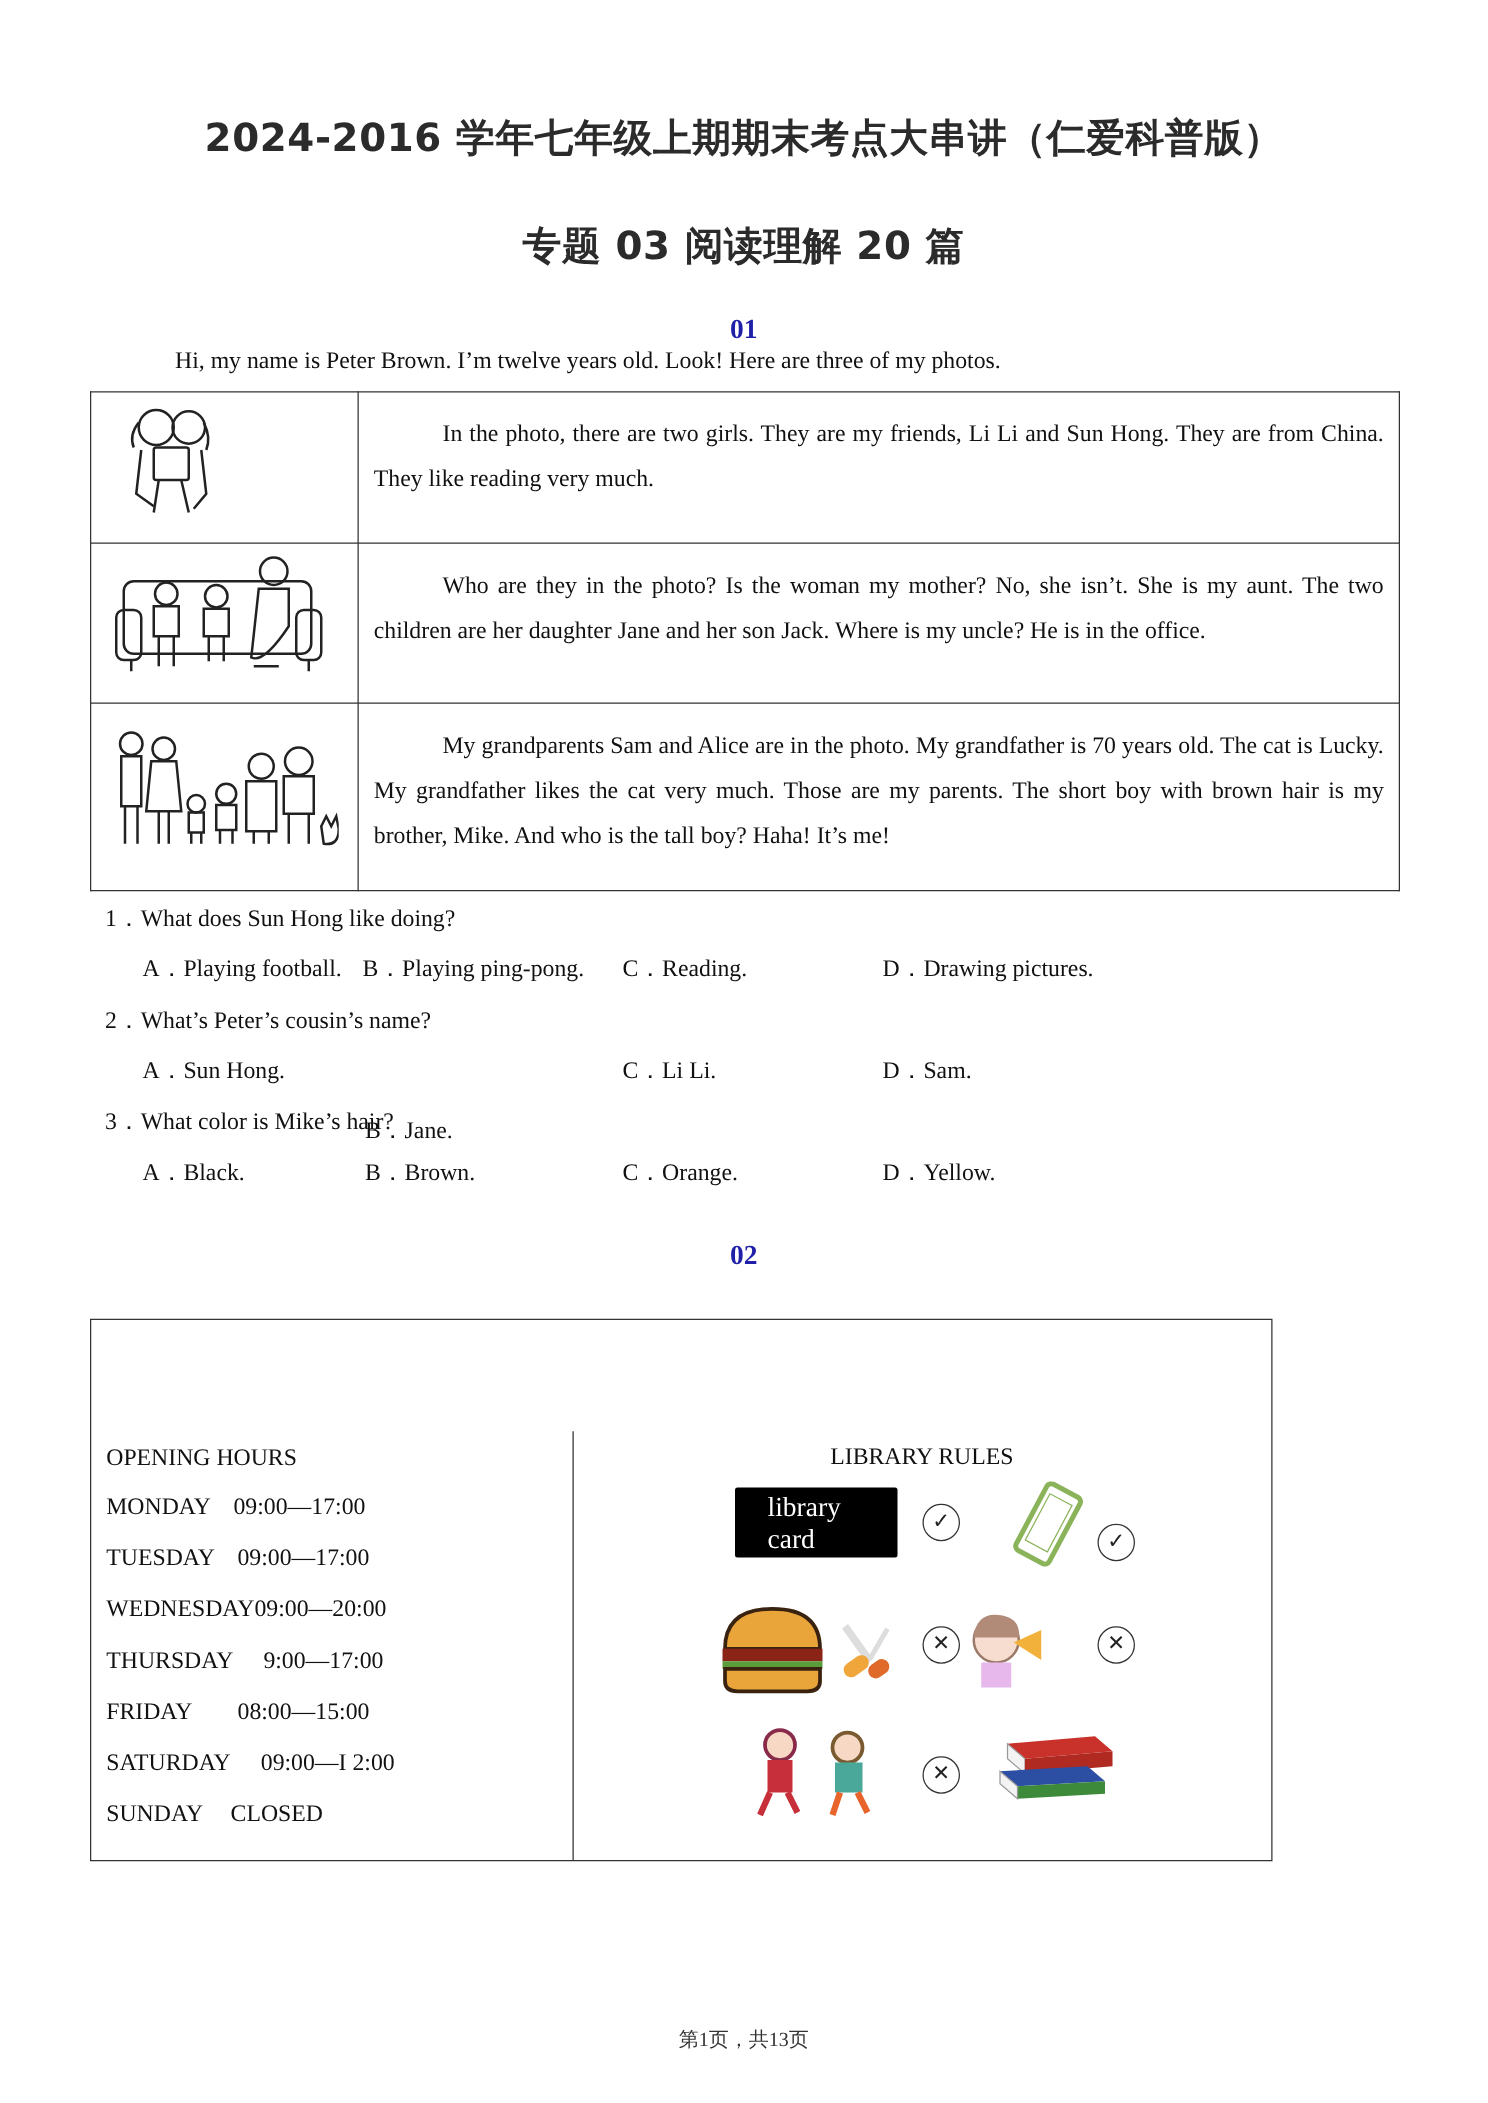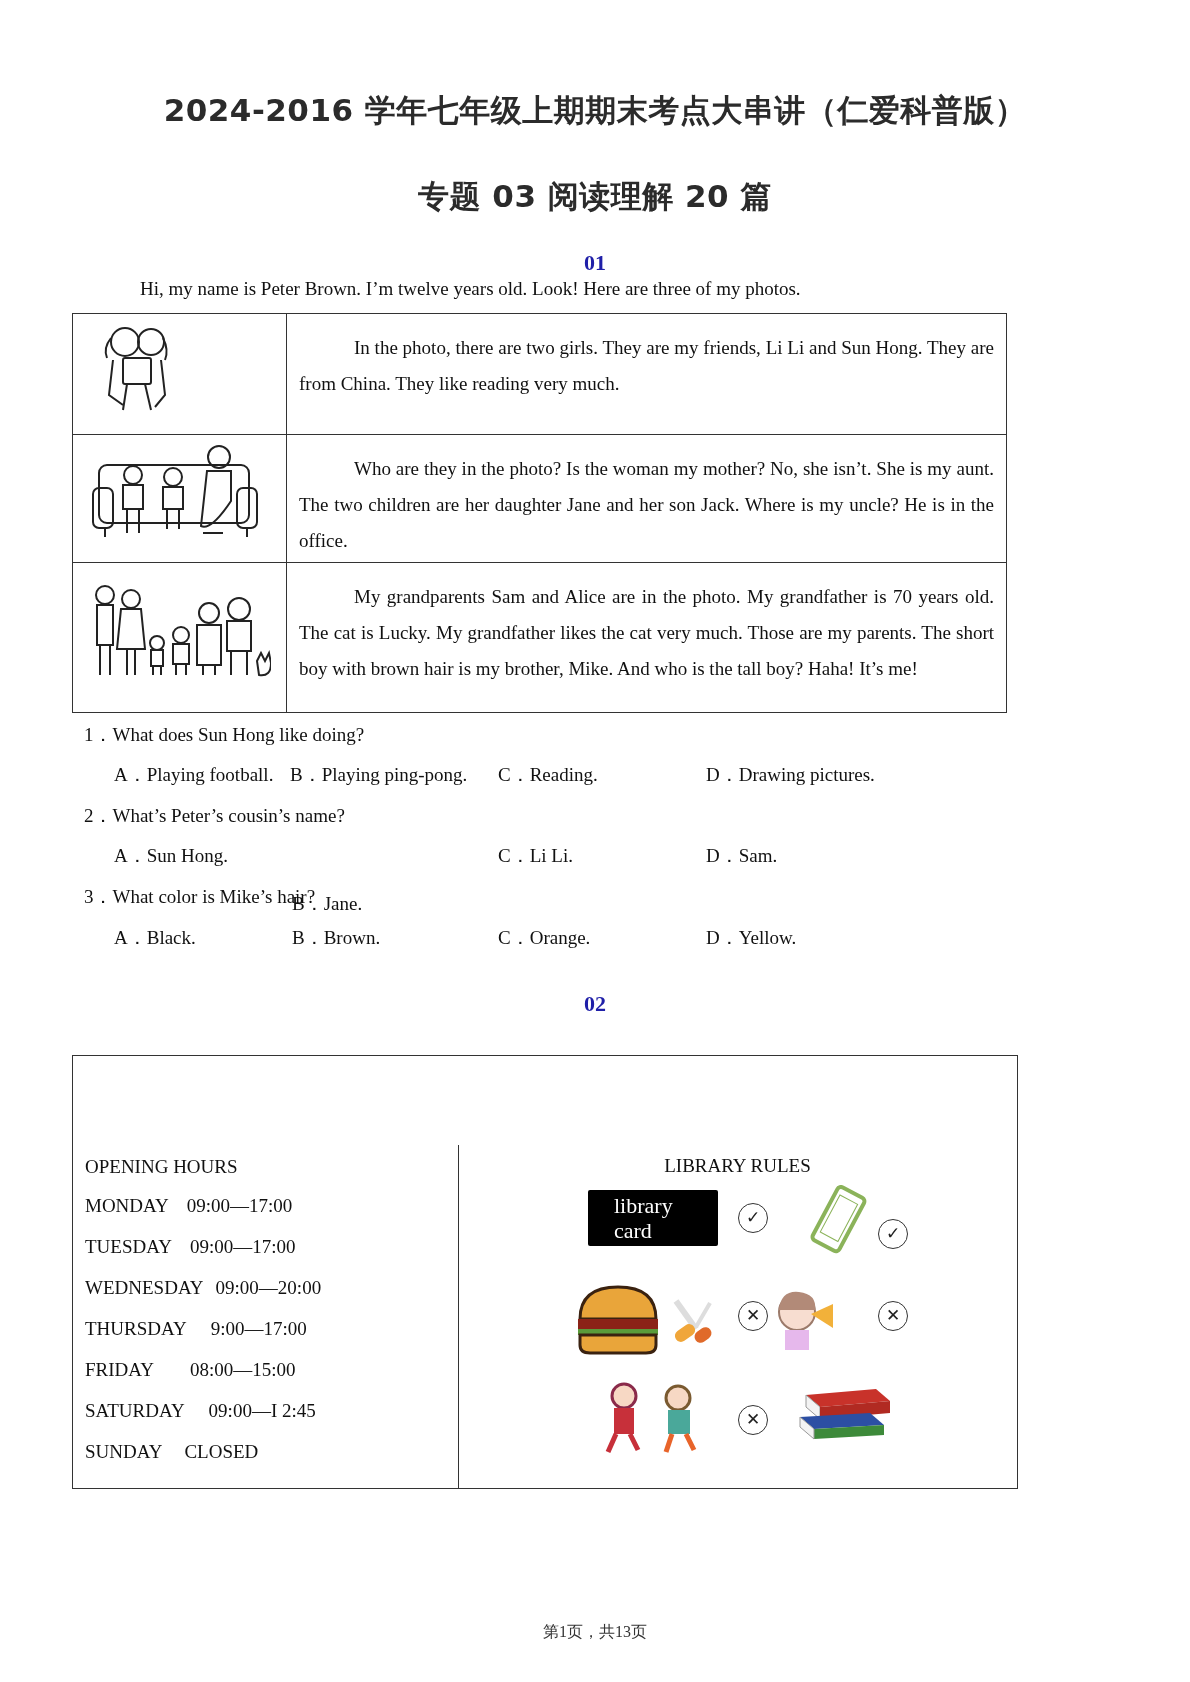--- a/index.html
+++ b/index.html
@@ -6,21 +6,21 @@
   body { width: 1190px; height: 1682px; position: relative; overflow: hidden;
          font-family: "Liberation Serif", "DejaVu Serif", serif; color: #111; }
   .title { position: absolute; left: 0; width: 1190px; text-align: center;
            font-family: "DejaVu Sans", "Liberation Sans", sans-serif; font-weight: bold;
            color: #2b2b2b; letter-spacing: 0.5px; }
   .t1 { top: 90px; font-size: 31px; }
   .t2 { top: 176px; font-size: 31px; }
   .secnum { position: absolute; left: 0; width: 1190px; text-align: center;
             color: #1f1fa8; font-weight: bold; font-size: 22px; }
   .intro { position: absolute; left: 140px; top: 278px; font-size: 19px; }
-  table.photos { position: absolute; left: 72px; top: 313px; width: 935px;
+  table.photos { position: absolute; left: 72px; top: 313px; width: 1048px;
                  border-collapse: collapse; }
   table.photos td { border: 1.5px solid #333; vertical-align: top; padding: 0; }
   .imgcell { width: 213px; position: relative; }
   .txtcell { font-size: 19px; line-height: 36px; text-align: justify;
              padding: 16px 12px 0 12px !important; }
   .txtcell p { margin: 0; text-indent: 55px; text-align: justify; }
   .r1 { height: 121px; } .r2 { height: 128px; } .r3 { height: 150px; }
   .q { position: absolute; font-size: 19px; }
   .opt { position: absolute; font-size: 19px; }
   .lib { position: absolute; left: 72px; top: 1055px; width: 946px; height: 434px;
@@ -151,24 +151,24 @@
 <div class="opt" style="left:498px;top:925px;">C．Orange.</div>
 <div class="opt" style="left:706px;top:925px;">D．Yellow.</div>
 
 <div class="secnum" style="top:991px;">02</div>
 
 <div class="lib">
   <div class="lib-left">
     <div class="row" style="top:11px;">OPENING HOURS</div>
     <div class="row" style="top:50px;"><span>MONDAY</span><span style="margin-left:18px">09:00—17:00</span></div>
     <div class="row" style="top:91px;"><span>TUESDAY</span><span style="margin-left:18px">09:00—17:00</span></div>
-    <div class="row" style="top:132px;"><span>WEDNESDAY</span><span style="margin-left:12px">09:00—20:00</span></div>
+    <div class="row" style="top:132px;"><span>WEDNESDAY</span><span style="">09:00—20:00</span></div>
     <div class="row" style="top:173px;"><span>THURSDAY</span><span style="margin-left:24px">9:00—17:00</span></div>
     <div class="row" style="top:214px;"><span>FRIDAY</span><span style="margin-left:36px">08:00—15:00</span></div>
-    <div class="row" style="top:255px;"><span>SATURDAY</span><span style="margin-left:24px">09:00—I 2:45</span></div>
+    <div class="row" style="top:255px;"><span>SATURDAY</span><span style="margin-left:24px">09:00—I 2:00</span></div>
     <div class="row" style="top:296px;"><span>SUNDAY</span><span style="margin-left:22px">CLOSED</span></div>
   </div>
   <div class="lib-right">
     <div class="rules-title">LIBRARY RULES</div>
 
     <div class="card">
       <div>library</div>
       <div>card</div>
     </div>
     <div class="mark" style="left:280px;top:58px;">✓</div>

